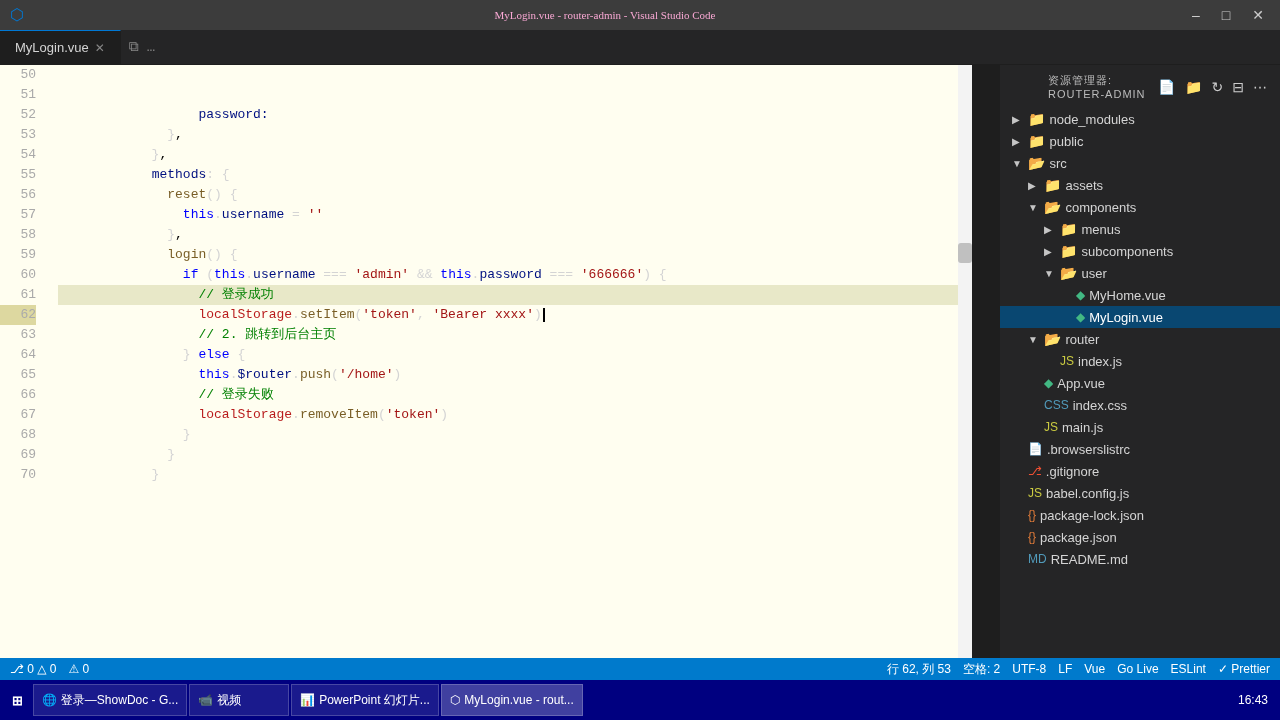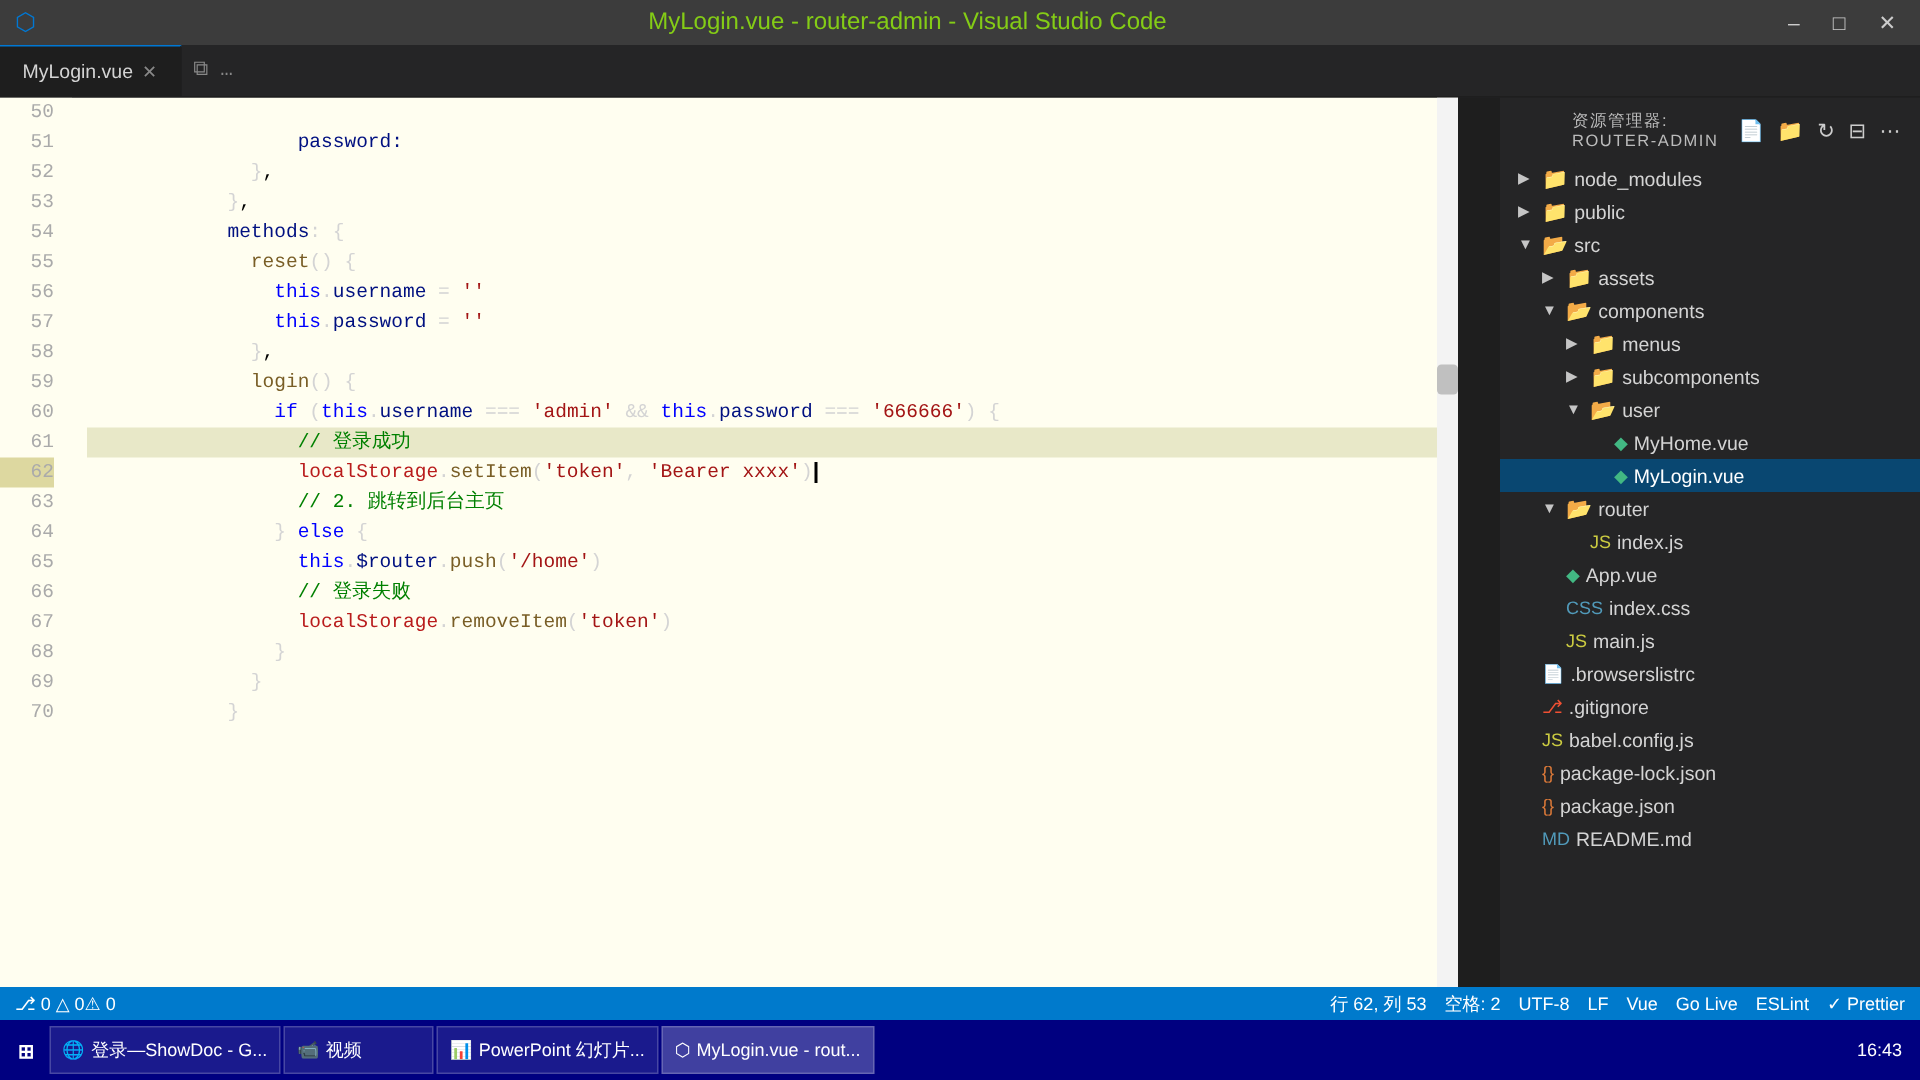--- a/index.html
+++ b/index.html
@@ -9,21 +9,21 @@
     .title-bar {
       height: 30px;
       background: #3c3c3c;
       display: flex;
       align-items: center;
       justify-content: space-between;
       padding: 0 10px;
       flex-shrink: 0;
     }
     .title-bar-left { display: flex; align-items: center; gap: 8px; }
-    .title-bar-center { color: #84cc16; font-size: 16px; font-family: Liberation Sans, sans-serif; }
+    .title-bar-center { color: #f9a8d4; font-size: 11px; font-family: Liberation Serif, serif; }
     .title-bar-right { display: flex; gap: 10px; }
     .title-bar-btn { color: #cccccc; font-size: 14px; cursor: pointer; padding: 2px 6px; font-family: 'Segoe UI', sans-serif; }
     .vscode-icon { color: #0078d4; font-size: 16px; }
 
     
     .tab-bar {
       height: 35px;
       background: #252526;
       display: flex;
       align-items: stretch;
@@ -65,20 +65,21 @@
     .code-container {
       flex: 1;
       overflow: hidden;
       display: flex;
     }
 
     .code-content {
       flex: 1;
       padding-left: 10px;
       overflow: hidden;
+      margin-top: 20px;
     }
 
     .code-line {
       height: 20px;
       line-height: 20px;
       white-space: pre;
       font-size: 13px;
     }
 
     
@@ -150,21 +151,21 @@
       background: #007acc;
       display: flex;
       align-items: center;
       justify-content: space-between;
       padding: 0 10px;
       font-size: 12px;
       font-family: 'Segoe UI', sans-serif;
       color: #fff;
       flex-shrink: 0;
     }
-    .status-left { display: flex; align-items: center; }
+    .status-left { display: flex; gap: 12px; align-items: center; }
     .status-right { display: flex; gap: 12px; align-items: center; }
     .status-item { cursor: pointer; }
 
     
     .taskbar {
       height: 40px;
       background: #000080;
       display: flex;
       align-items: center;
       padding: 0 4px;
@@ -293,23 +294,20 @@
         <div class="code-line">
           <span>  </span><span class="prop">methods</span><span>: {</span>
         </div>
         <div class="code-line">
           <span>    </span><span class="fn">reset</span><span>() {</span>
         </div>
         <div class="code-line">
           <span>      </span><span class="kw">this</span><span>.</span><span class="prop">username</span><span> = </span><span class="str">''</span>
         </div>
         <div class="code-line">
-          <span>      </span><span class="kw">this</span><span>.</span><span class="prop">password</span><span> = </span><span class="str">''</span>
-        </div>
-        <div class="code-line">
           <span>    }</span><span class="punct">,</span>
         </div>
         <div class="code-line">
           <span>    </span><span class="fn">login</span><span>() {</span>
         </div>
         <div class="code-line">
           <span>      </span><span class="kw">if</span><span> (</span><span class="kw">this</span><span>.</span><span class="prop">username</span><span> === </span><span class="str">'admin'</span><span> &amp;&amp; </span><span class="kw">this</span><span>.</span><span class="prop">password</span><span> === </span><span class="str">'666666'</span><span>) {</span>
         </div>
         <div class="code-line">
           <span class="comment">        // 登录成功</span>

